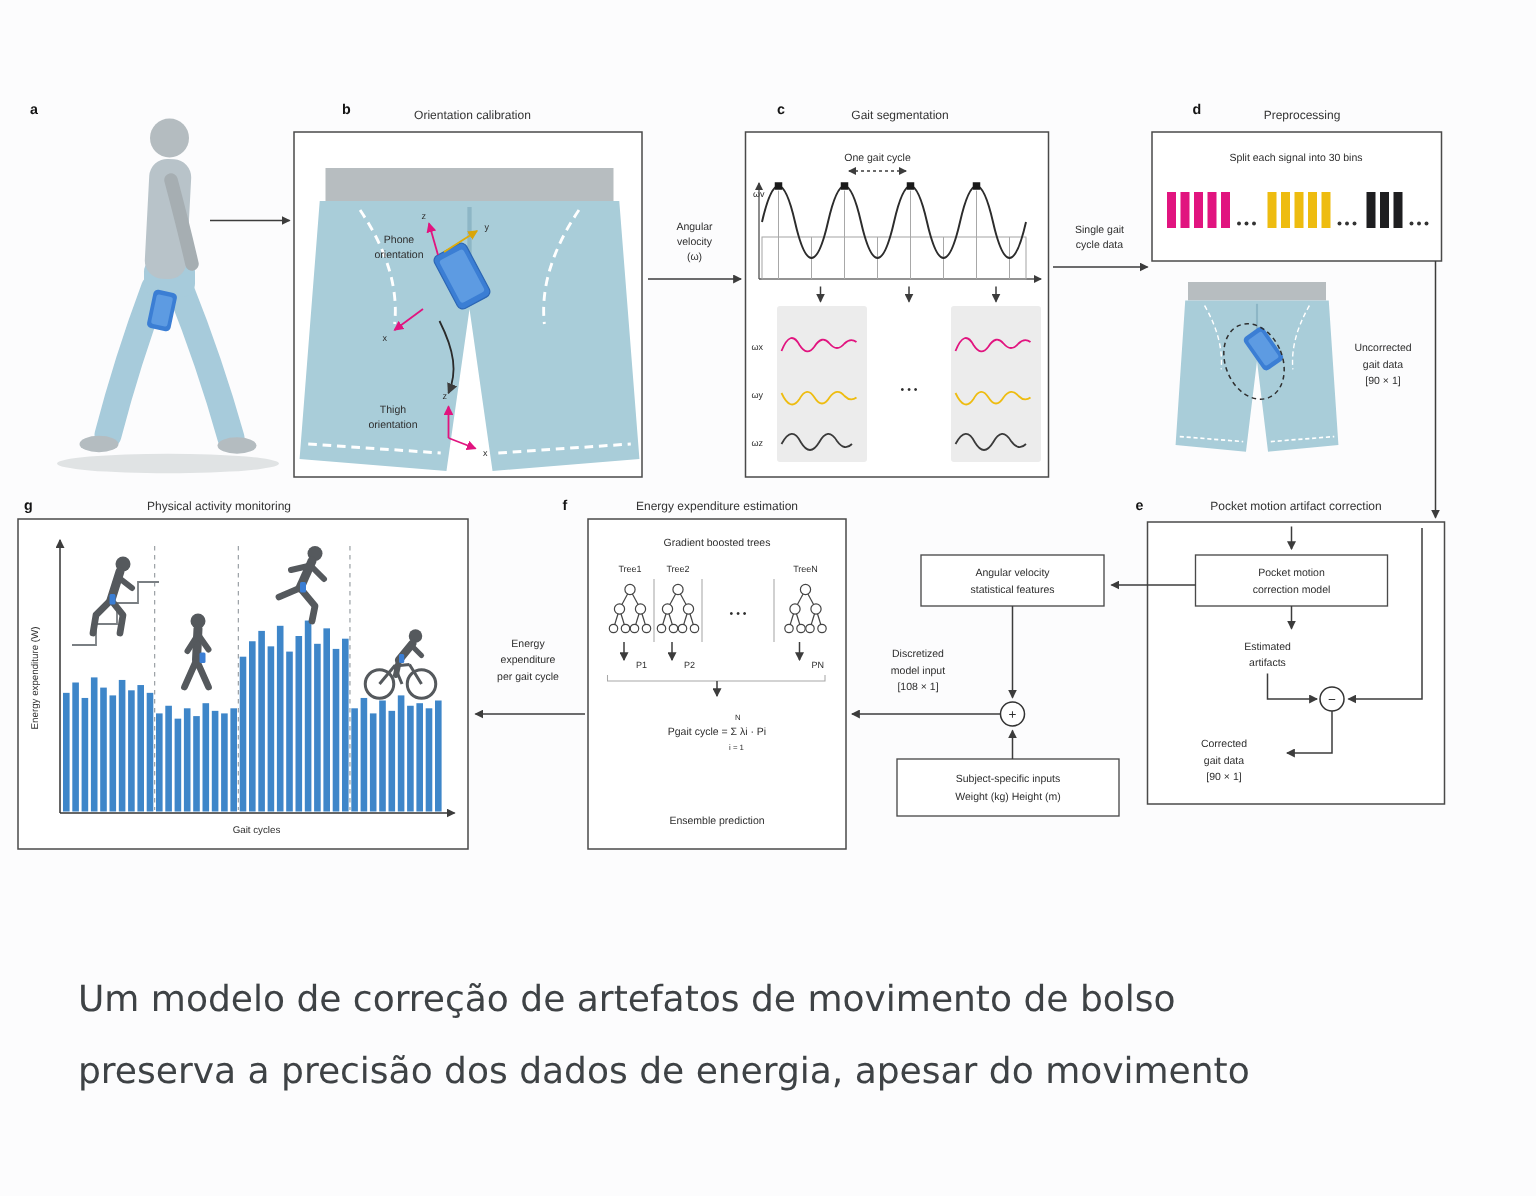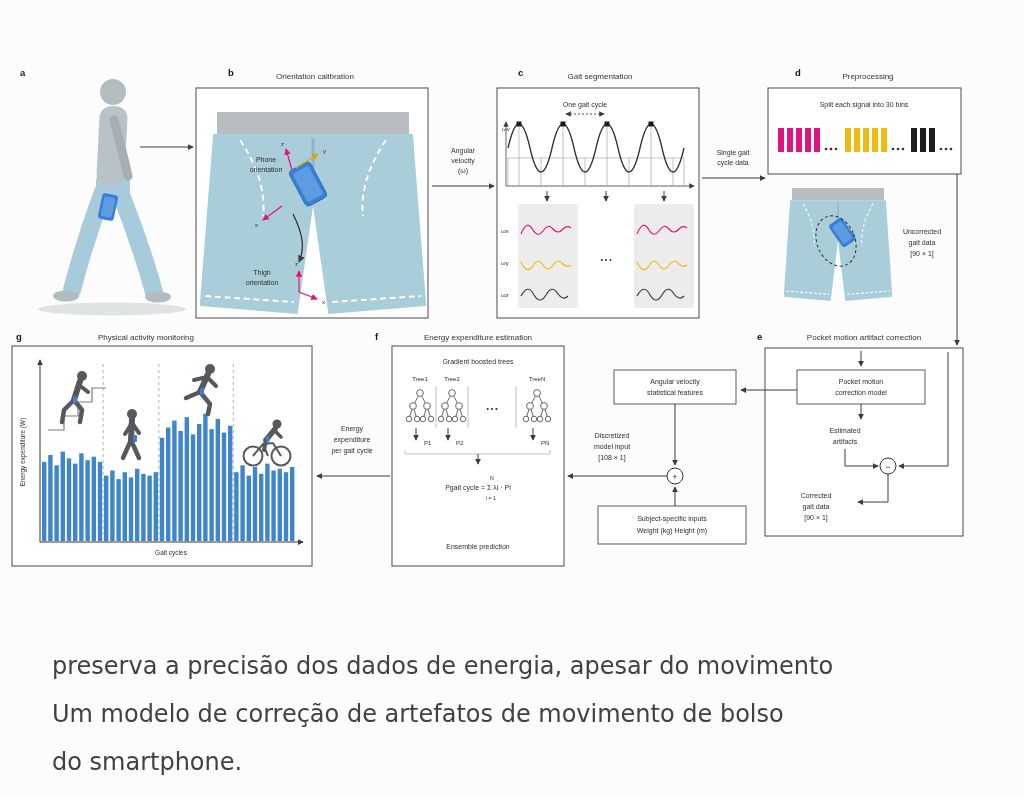--- a/index.html
+++ b/index.html
@@ -394,16 +394,15 @@
       <circle cx="37" cy="4" r="4.5" fill="#55595d"></circle>
       <path d="M35,9 L26,20" class="sil" stroke-width="5.5"></path>
       <path d="M26,20 L24,30" class="sil" stroke-width="4"></path>
       <path d="M34,10 L41,17" class="sil" stroke-width="3.5"></path>
       <rect x="26" y="16" width="3.5" height="6" rx="1" fill="#3b7ed4"></rect>
     </g>
   </g>
 </svg>
 
 <div class="caption">
+  <div>Um modelo de correção de artefatos de movimento de bolso</div>
   <div>preserva a precisão dos dados de energia, apesar do movimento</div>
-  <div>Um modelo de correção de artefatos de movimento de bolso</div>
-  <div>do smartphone.</div>
 </div>
 
 </body></html>

